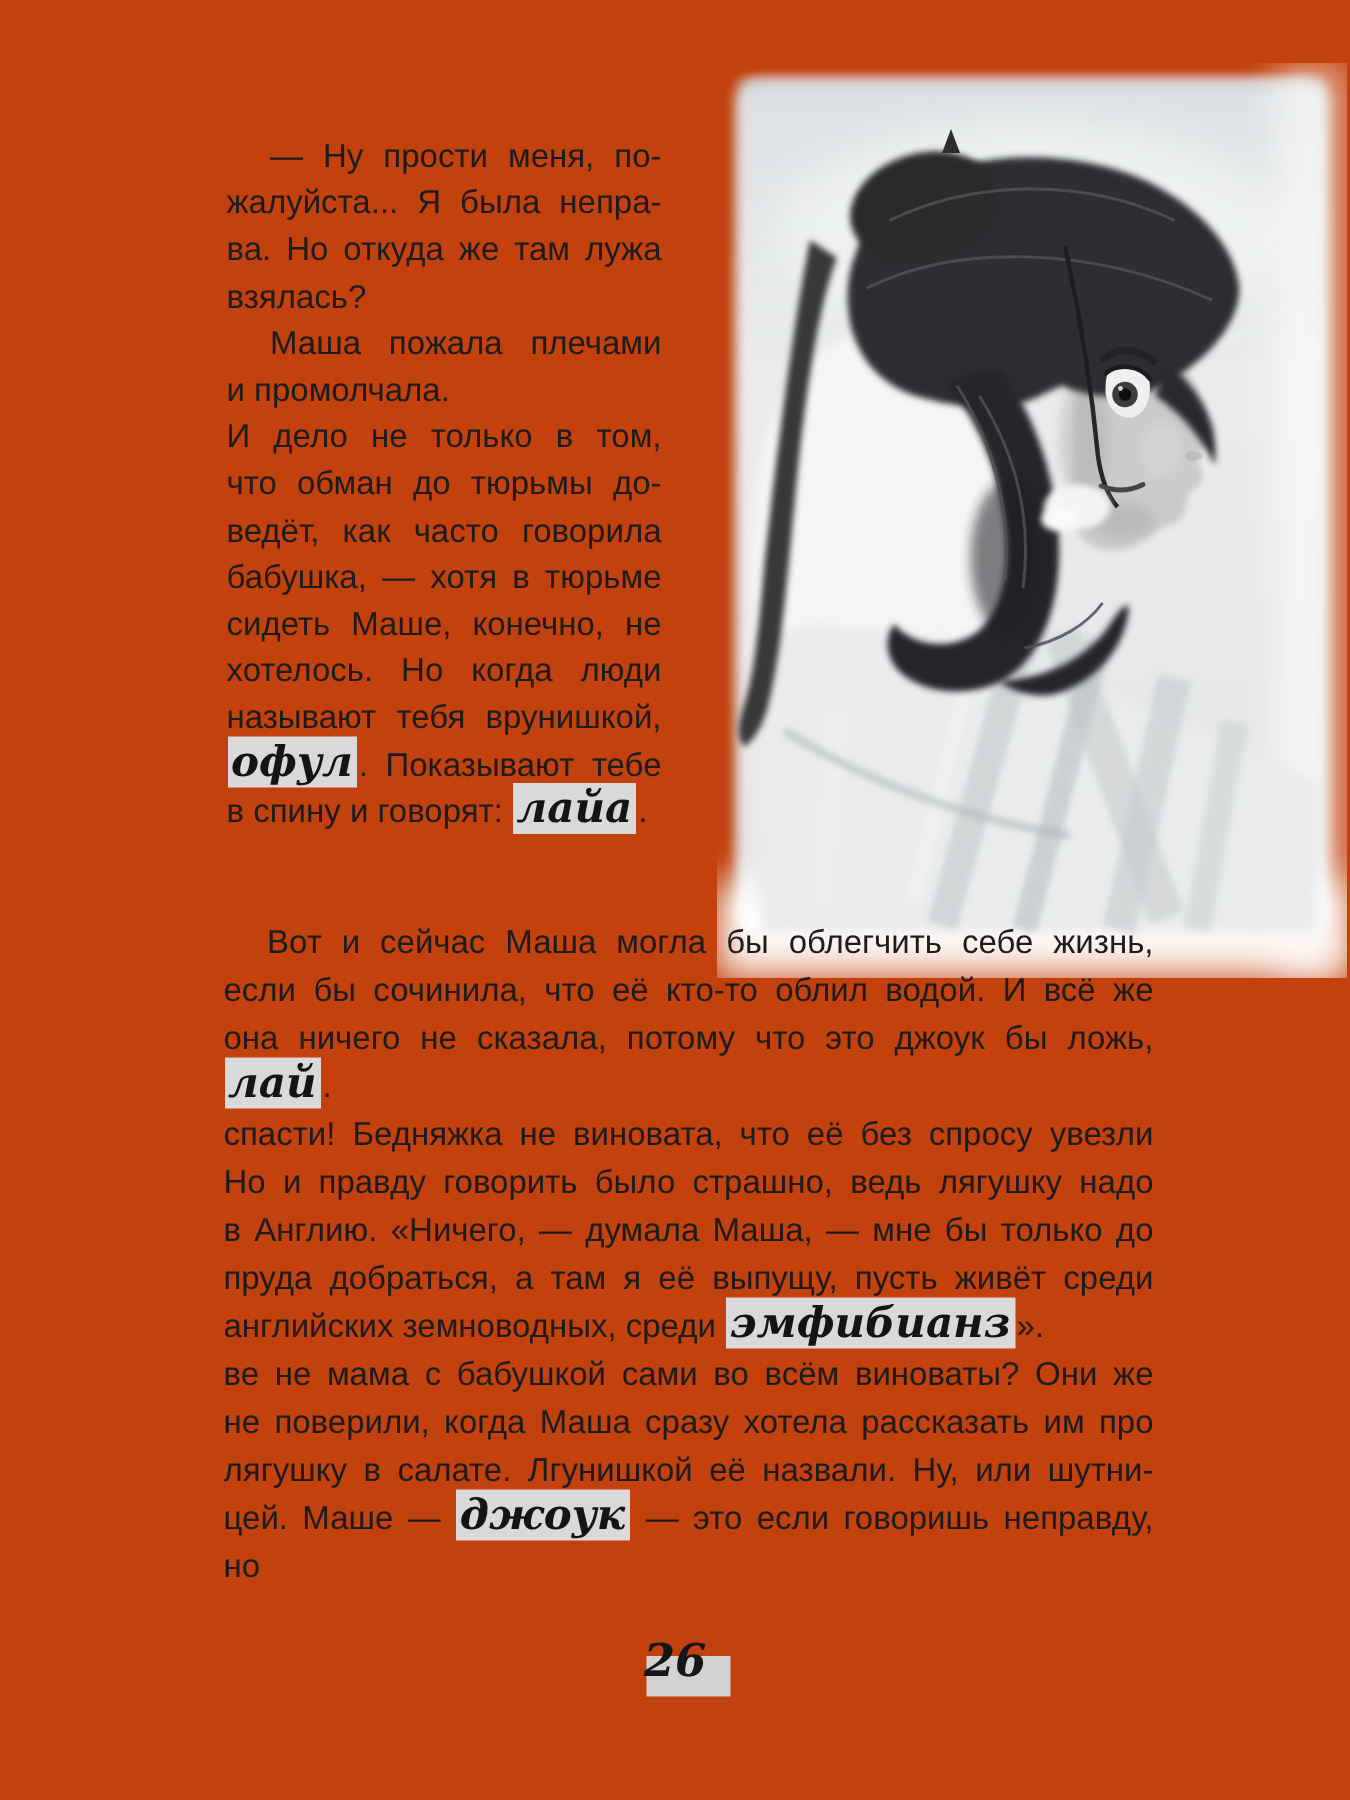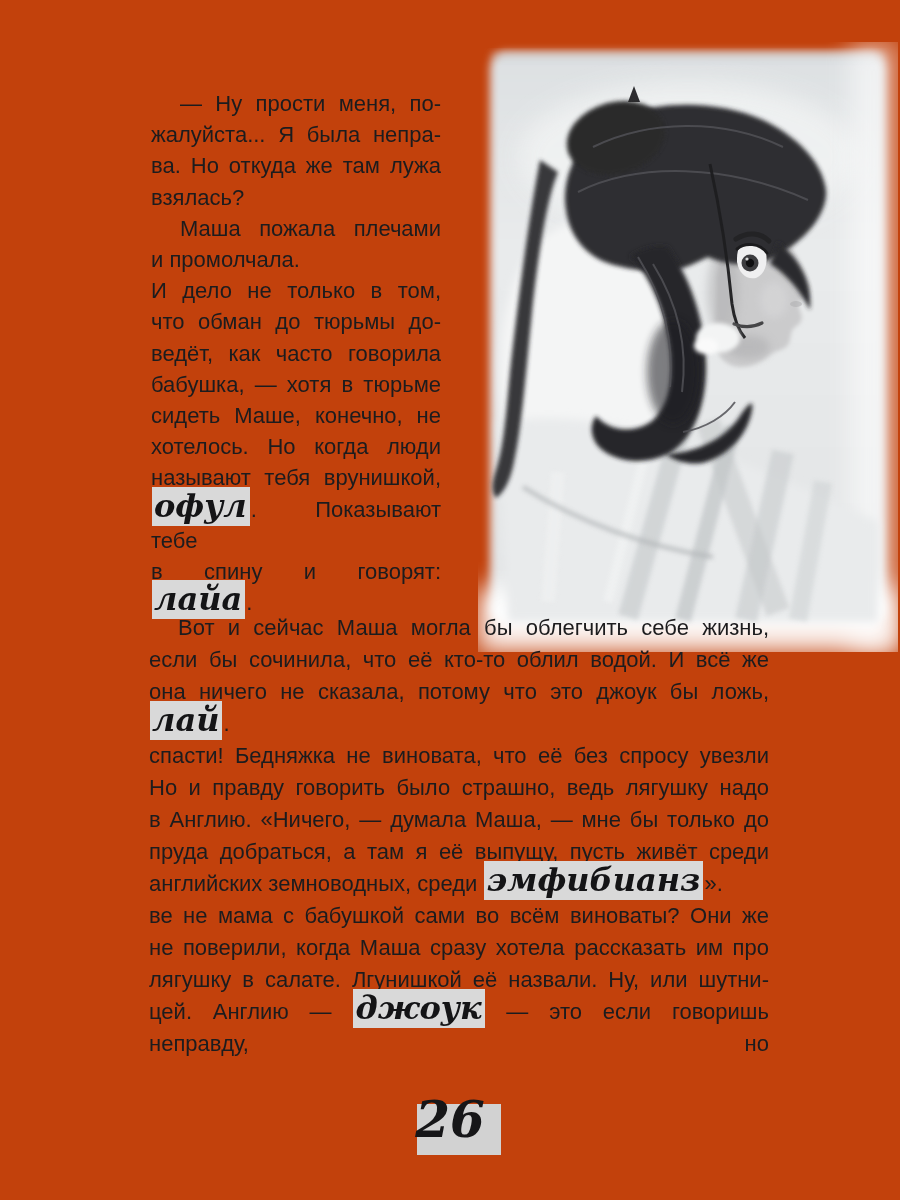--- a/index.html
+++ b/index.html
@@ -20,29 +20,29 @@
     position:absolute;left:149px;top:612px;width:620px;
     font-size:22px;line-height:32px;color:#1c1c1e;
   }
   .line{text-align:justify;text-align-last:justify;}
   .line.noj{text-align-last:left;}
   .line.ind{text-indent:29px;}
 
   
   .vocab{
     font-family:"DejaVu Serif","Liberation Serif",serif;
-    font-style:italic;font-weight:700;font-size:32px;line-height:24px;
+    font-style:italic;font-weight:700;font-size:28px;line-height:24px;
     background:#d9d9d9;padding:0 3px 1px 2px;margin:0 1px;color:#141416;
   }
 
   
   .pagenum{
     position:absolute;left:0;top:1088px;width:900px;text-align:center;
     font-family:"DejaVu Serif","Liberation Serif",serif;
-    font-style:italic;font-weight:700;font-size:50px;color:#161618;z-index:0;
+    font-style:italic;font-weight:700;font-size:30px;color:#161618;z-index:0;
   }
   .pagenum .n{position:relative;display:inline-block;padding:2px 10px;}
   .pagenum .n::before{
     content:"";position:absolute;left:12px;top:16px;right:-6px;bottom:-4px;
     background:#d2d2d2;z-index:-1;
   }
 
   .illus{position:absolute;left:478px;top:42px;width:420px;height:610px;}
   .illus svg{display:block;width:100%;height:100%;}
 </style>
@@ -169,20 +169,20 @@
       <div class="line"><span class="run">если бы сочинила, что её кто-то облил водой. И всё же</span></div>
       <div class="line"><span class="run">она ничего не сказала, потому что это джоук бы ложь, </span><span class="vocab">лай</span><span class="run">.</span></div>
       <div class="line"><span class="run">спасти! Бедняжка не виновата, что её без спросу увезли</span></div>
       <div class="line"><span class="run">Но и правду говорить было страшно, ведь лягушку надо</span></div>
       <div class="line"><span class="run">в Англию. «Ничего, — думала Маша, — мне бы только до</span></div>
       <div class="line"><span class="run">пруда добраться, а там я её выпущу, пусть живёт среди</span></div>
       <div class="line noj"><span class="run">английских земноводных, среди </span><span class="vocab">эмфибианз</span><span class="run">».</span></div>
       <div class="line"><span class="run">ве не мама с бабушкой сами во всём виноваты? Они же</span></div>
       <div class="line"><span class="run">не поверили, когда Маша сразу хотела рассказать им про</span></div>
       <div class="line"><span class="run">лягушку в салате. Лгунишкой её назвали. Ну, или шутни-</span></div>
-      <div class="line"><span class="run">цей. Англию — </span><span class="vocab">джоук</span><span class="run"> — это если говоришь неправду, но</span></div>
+      <div class="line"><span class="run">цей. Маше — </span><span class="vocab">джоук</span><span class="run"> — это если говоришь неправду, но</span></div>
     </div>
 
   <div class="pagenum">
     <span class="n">26</span>
   </div>
 
 </div>
 
 </body></html>

